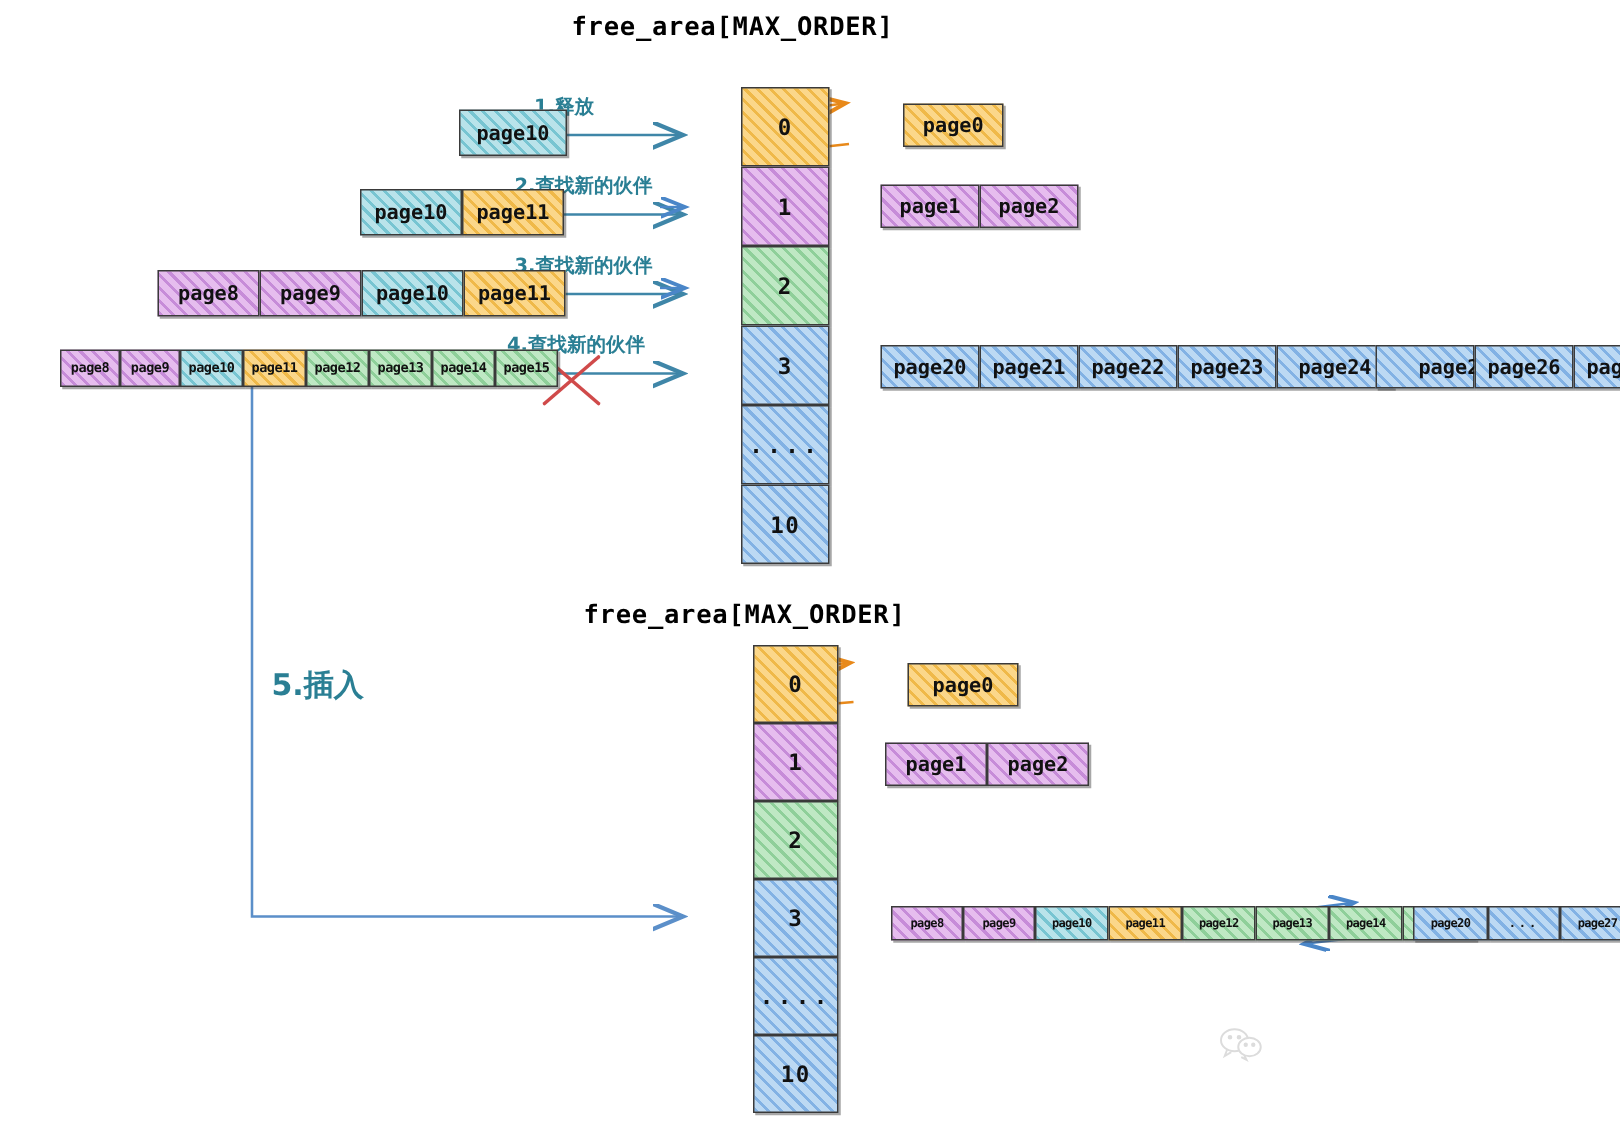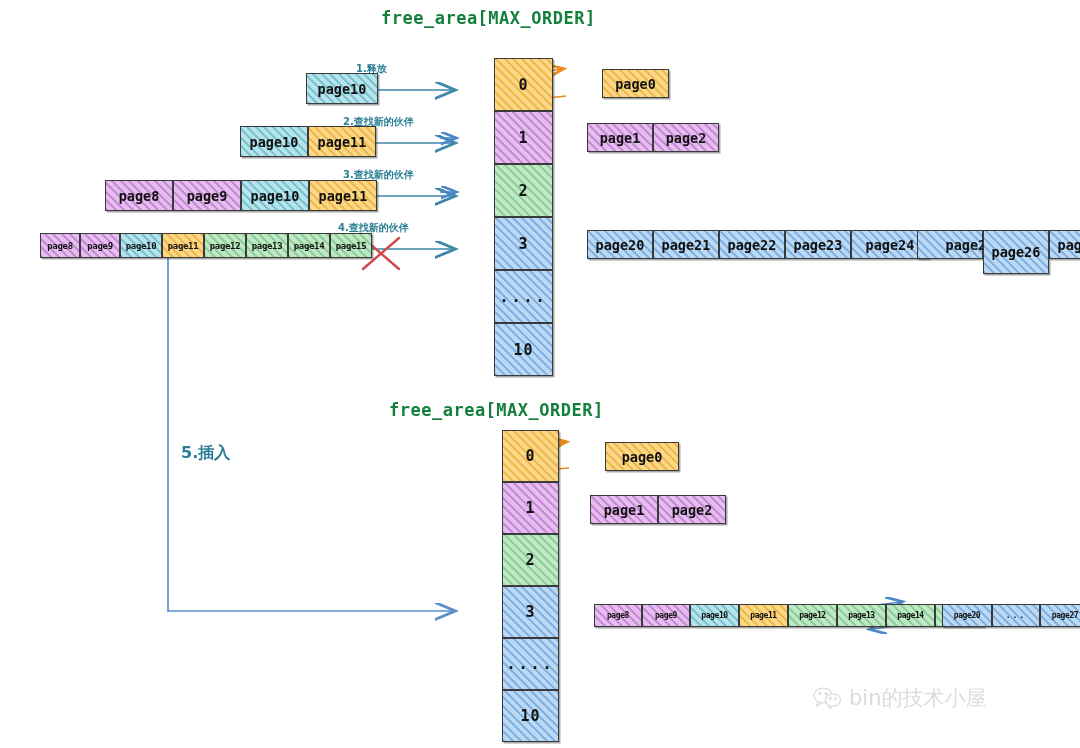--- a/index.html
+++ b/index.html
@@ -6,28 +6,28 @@
   body{
     width:1080px;height:748px;background:#ffffff;
     font-family:"DejaVu Sans Mono","Liberation Mono",monospace;
     position:relative;overflow:hidden;
   }
   .canvas{position:absolute;left:0;top:0;width:1080px;height:748px;}
   svg.lines{position:absolute;left:0;top:0;width:1080px;height:748px;pointer-events:none;}
 
   
   .title{
-    position:absolute;color:#15803d;font-size:17px;font-weight:bold;
+    position:absolute;color:#000000;font-size:17px;font-weight:bold;
     letter-spacing:0.5px;white-space:nowrap;
     font-family:"DejaVu Sans Mono","Liberation Mono",monospace;
   }
 
   
   .step{
-    position:absolute;color:#2a7f94;font-size:10px;font-weight:bold;
+    position:absolute;color:#2a7f94;font-size:13px;font-weight:bold;
     white-space:nowrap;
     font-family:"DejaVu Sans","Liberation Sans",sans-serif;
   }
 
   
   .bx{
     position:absolute;box-sizing:border-box;
     border:1.6px solid #3a3a3a;
     display:flex;align-items:center;justify-content:center;
     font-family:"DejaVu Sans Mono","Liberation Mono",monospace;
@@ -166,21 +166,21 @@
     </g>
   </svg>
 
   <div class="title" style="left:381px;top:8px;">free_area[MAX_ORDER]</div>
   <div class="title" style="left:389px;top:400px;">free_area[MAX_ORDER]</div>
 
   <div class="step" style="left:356px;top:62px;">1.释放</div>
   <div class="step" style="left:343px;top:115px;text-align:right;">2.查找新的伙伴</div>
   <div class="step" style="left:343px;top:168px;">3.查找新的伙伴</div>
   <div class="step" style="left:338px;top:221px;">4.查找新的伙伴</div>
-  <div class="step" style="left:181px;top:443px;font-size:16px;">5.插入</div>
+  <div class="step" style="left:181px;top:443px;font-size:20px;">5.插入</div>
 
   <div>
     <div class="bx cell f-orange" style="left:458px;top:58px;width:59px;height:53px;">0</div>
     <div class="bx cell f-purple" style="left:458px;top:111px;width:59px;height:53px;">1</div>
     <div class="bx cell f-green" style="left:458px;top:164px;width:59px;height:53px;">2</div>
     <div class="bx cell f-blue" style="left:458px;top:217px;width:59px;height:53px;">3</div>
     <div class="bx cell f-blue" style="left:458px;top:270px;width:59px;height:53px;letter-spacing:3px;">....</div>
     <div class="bx cell f-blue" style="left:458px;top:323px;width:59px;height:53px;">10</div>
   </div>
 
@@ -189,21 +189,21 @@
   <div class="bx chip f-purple" style="left:551px;top:123px;width:66px;height:29px;">page1</div>
   <div class="bx chip f-purple" style="left:617px;top:123px;width:66px;height:29px;">page2</div>
 
   <div>
     <div class="bx chip f-blue" style="left:551px;top:230px;width:66px;height:29px;">page20</div>
     <div class="bx chip f-blue" style="left:617px;top:230px;width:66px;height:29px;">page21</div>
     <div class="bx chip f-blue" style="left:683px;top:230px;width:66px;height:29px;">page22</div>
     <div class="bx chip f-blue" style="left:749px;top:230px;width:66px;height:29px;">page23</div>
     <div class="bx chip f-blue" style="left:815px;top:230px;width:78px;height:29px;">page24</div>
     <div class="bx chip f-blue" style="left:881px;top:230px;width:66px;height:29px;padding-left:40px;">page25</div>
-    <div class="bx chip f-blue" style="left:947px;top:230px;width:66px;height:44px;">page26</div>
+    <div class="bx chip f-blue" style="left:947px;top:230px;width:66px;height:29px;">page26</div>
     <div class="bx chip f-blue" style="left:1013px;top:230px;width:66px;height:29px;">page27</div>
   </div>
 
   <div>
     <div class="bx chip f-cyan" style="left:270px;top:73px;width:72px;height:31px;">page10</div>
   </div>
 
   <div>
     <div class="bx chip f-cyan" style="left:204px;top:126px;width:68px;height:31px;">page10</div>
     <div class="bx chip f-orange" style="left:272px;top:126px;width:68px;height:31px;">page11</div>
@@ -264,16 +264,15 @@
         <ellipse cx="11" cy="9.5" rx="9" ry="7.3"></ellipse>
         <path d="M6 16 L4.5 20 L8.8 17.4"></path>
         <circle cx="8" cy="7.5" r="0.9" fill="#dcdcdc"></circle>
         <circle cx="14" cy="7.5" r="0.9" fill="#dcdcdc"></circle>
         <ellipse cx="21" cy="14" rx="7.5" ry="6.2" fill="#ffffff"></ellipse>
         <path d="M17.5 19.5 L19 22.5 L15.5 20.8"></path>
         <circle cx="18.5" cy="12.5" r="0.8" fill="#dcdcdc"></circle>
         <circle cx="23.5" cy="12.5" r="0.8" fill="#dcdcdc"></circle>
       </svg>
     </span>
-    <span>bin的技术小屋</span>
   </div>
 
 </div>
 
 </body></html>

